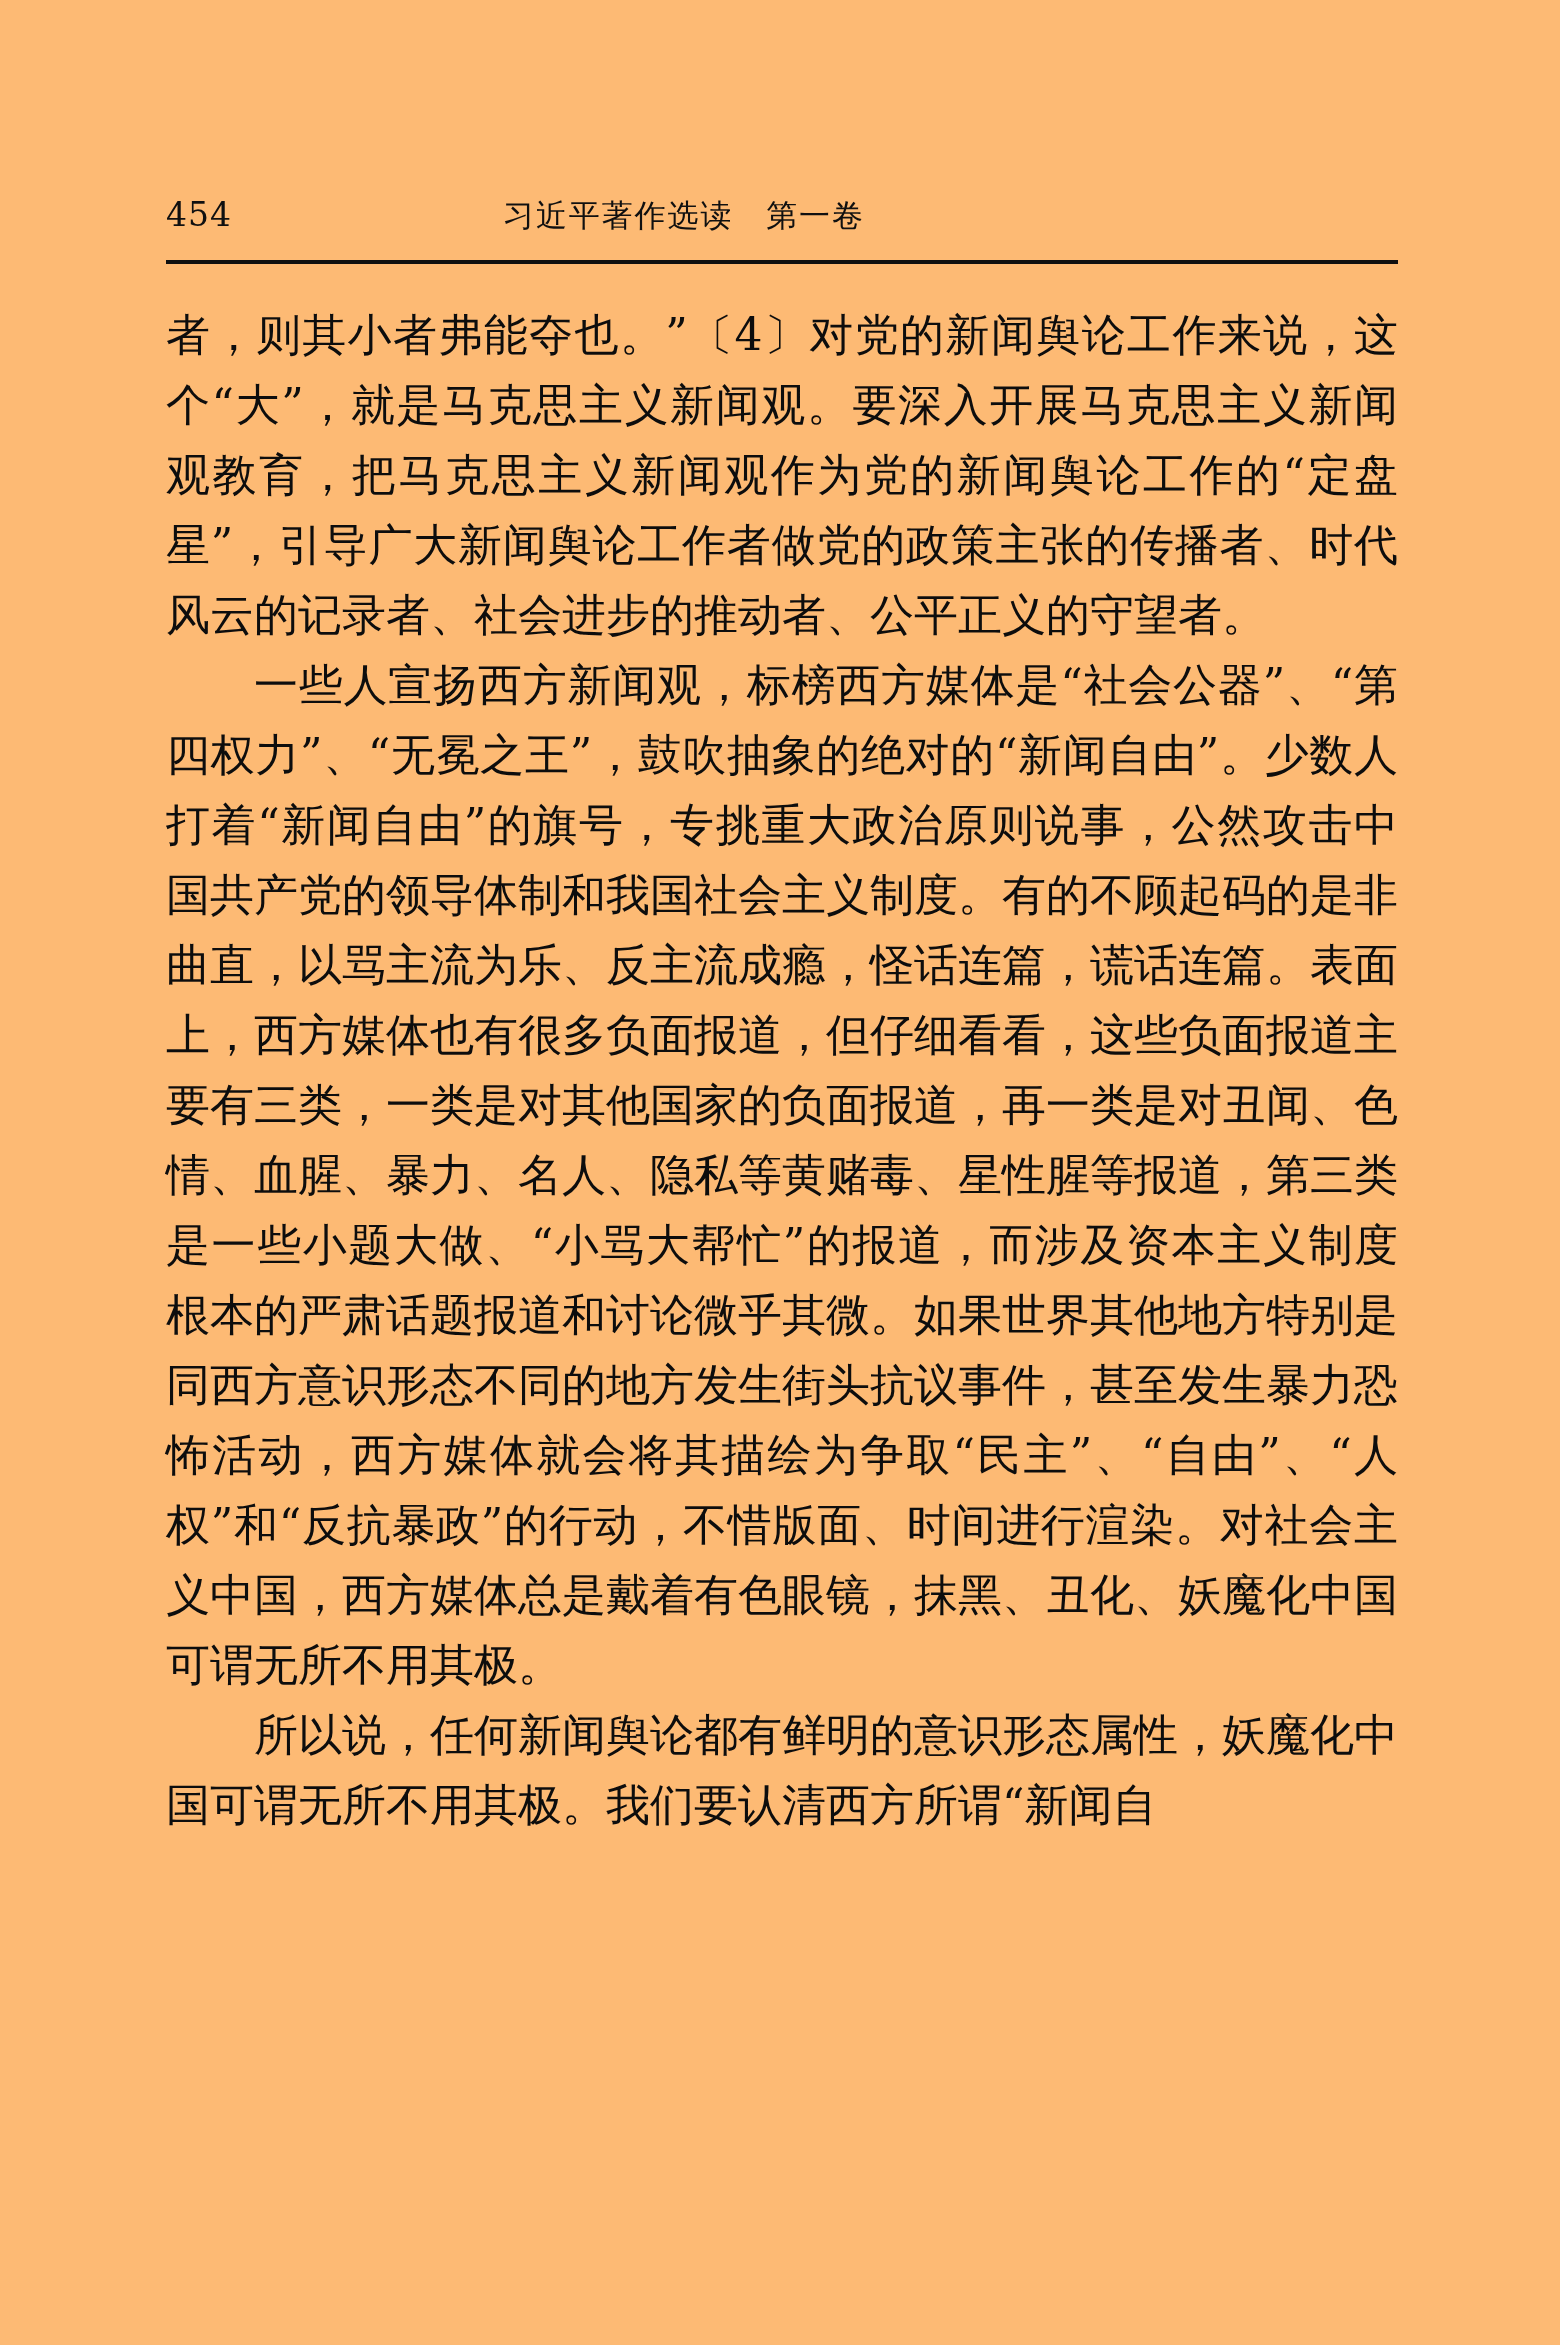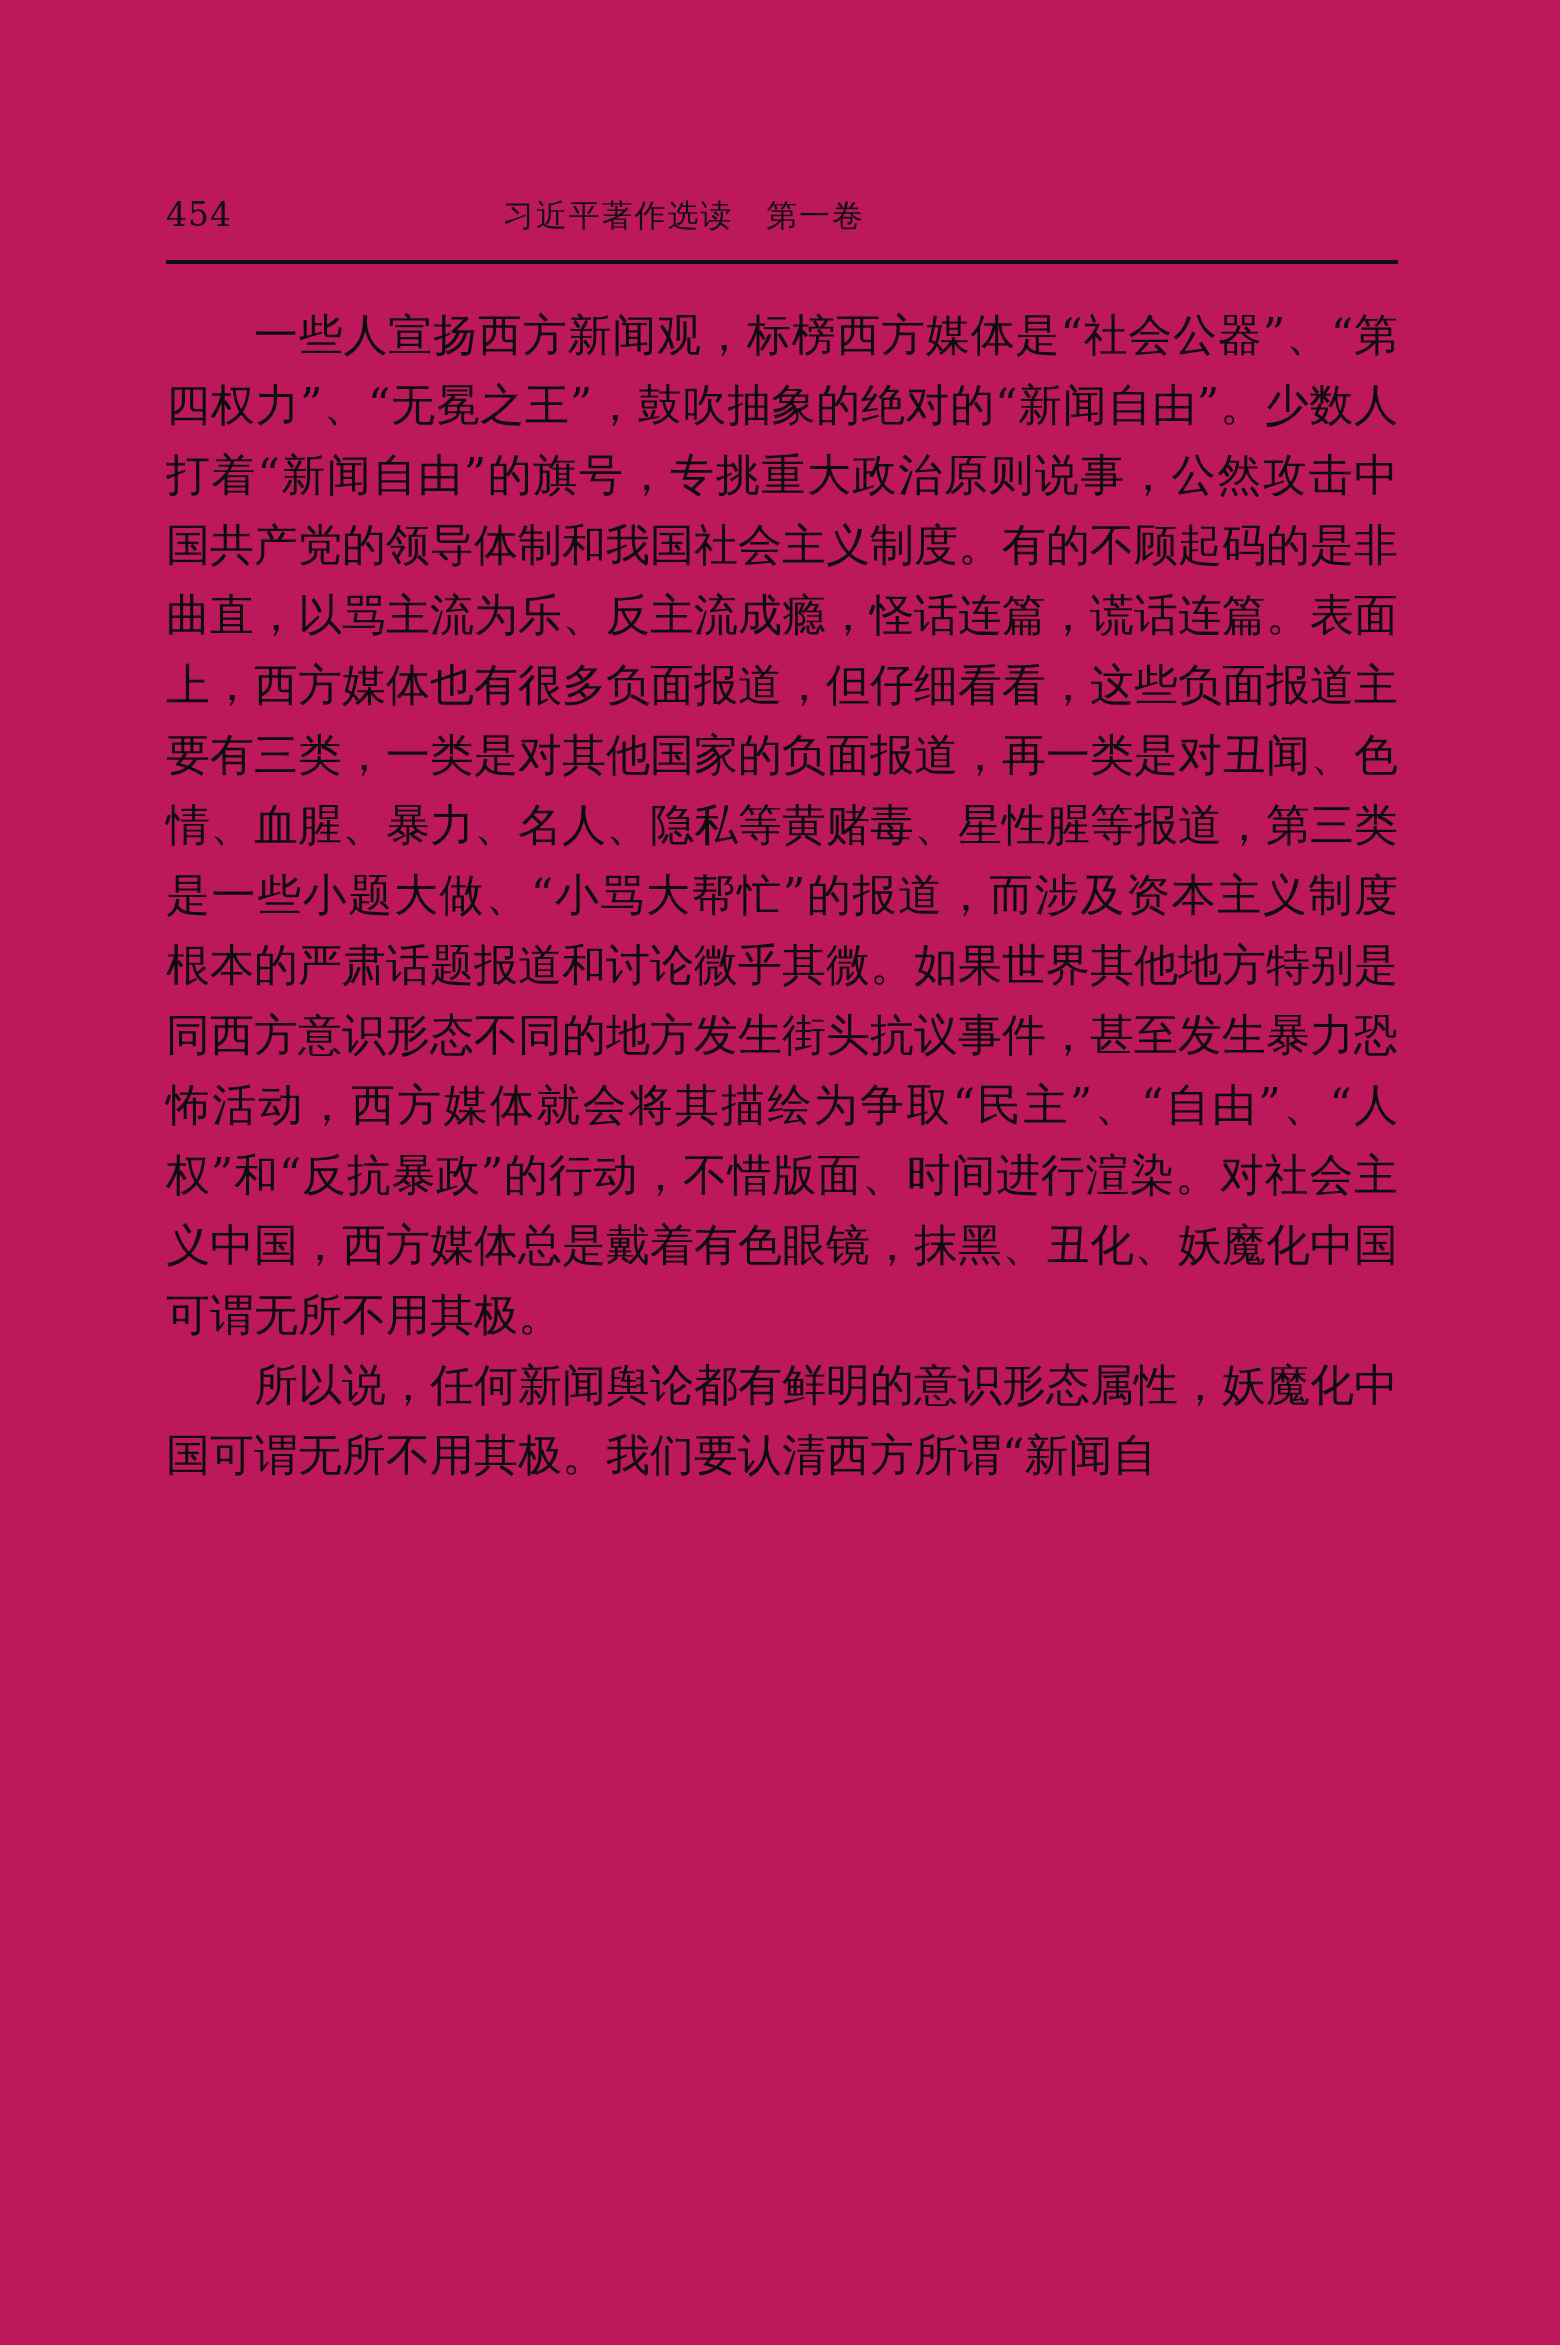--- a/index.html
+++ b/index.html
@@ -14,21 +14,21 @@
     color: #111111;
     position: relative;
     overflow: hidden;
   }
   .page {
     position: absolute;
     left: 0;
     top: 0;
     width: 1561px;
     height: 2345px;
-    background: #be185d;
+    background: #fdba74;
   }
   .content {
     position: absolute;
     left: 166px;
     top: 195px;
     width: 1232px;
   }
   .header {
     display: flex;
     align-items: baseline;
@@ -81,19 +81,20 @@
 <div class="page">
   <div class="content">
 
     <div class="header">
       <div class="folio">454</div>
       <div class="running-title">习近平著作选读　第一卷</div>
     </div>
     <div class="rule"></div>
 
     <div class="body-text">
+      <p class="para">者，则其小者弗能夺也。”〔4〕对党的新闻舆论工作来说，这个“大”，就是马克思主义新闻观。要深入开展马克思主义新闻观教育，把马克思主义新闻观作为党的新闻舆论工作的“定盘星”，引导广大新闻舆论工作者做党的政策主张的传播者、时代风云的记录者、社会进步的推动者、公平正义的守望者。</p>
       <p class="para indent">一些人宣扬西方新闻观，标榜西方媒体是“社会公器”、“第四权力”、“无冕之王”，鼓吹抽象的绝对的“新闻自由”。少数人打着“新闻自由”的旗号，专挑重大政治原则说事，公然攻击中国共产党的领导体制和我国社会主义制度。有的不顾起码的是非曲直，以骂主流为乐、反主流成瘾，怪话连篇，谎话连篇。表面上，西方媒体也有很多负面报道，但仔细看看，这些负面报道主要有三类，一类是对其他国家的负面报道，再一类是对丑闻、色情、血腥、暴力、名人、隐私等黄赌毒、星性腥等报道，第三类是一些小题大做、“小骂大帮忙”的报道，而涉及资本主义制度根本的严肃话题报道和讨论微乎其微。如果世界其他地方特别是同西方意识形态不同的地方发生街头抗议事件，甚至发生暴力恐怖活动，西方媒体就会将其描绘为争取“民主”、“自由”、“人权”和“反抗暴政”的行动，不惜版面、时间进行渲染。对社会主义中国，西方媒体总是戴着有色眼镜，抹黑、丑化、妖魔化中国可谓无所不用其极。</p>
       <p class="para indent">所以说，任何新闻舆论都有鲜明的意识形态属性，妖魔化中国可谓无所不用其极。我们要认清西方所谓“新闻自</p>
     </div>
 
   </div>
 </div>
 
 
 </body></html>

